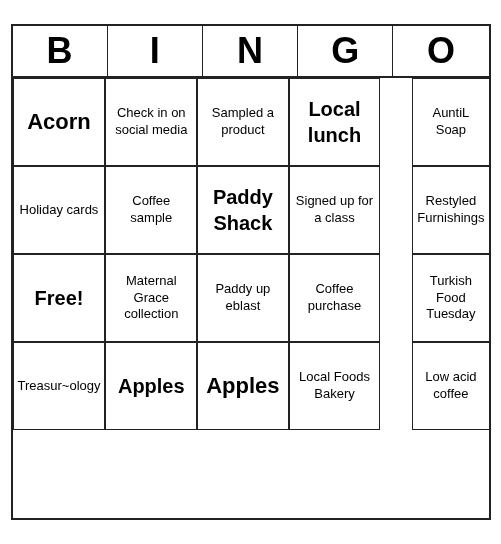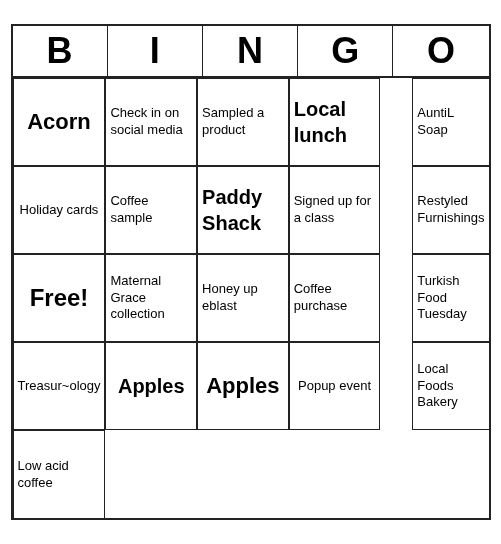--- a/index.html
+++ b/index.html
@@ -34,35 +34,35 @@
     .bingo-grid {
       display: grid;
       grid-template-columns: repeat(5, 1fr);
       grid-template-rows: repeat(5, 1fr);
     }
     .bingo-cell {
       border: 1px solid #222;
       display: flex;
       align-items: center;
       justify-content: center;
-      text-align: left;
+      text-align: center;
       padding: 4px;
       min-height: 88px;
       font-size: 13px;
       line-height: 1.3;
     }
     .bingo-cell:nth-child(5n) {
       border-right: none;
       margin-left: 32px;
     }
     .bingo-cell:nth-child(n+21) {
       border-bottom: none;
     }
     .bingo-cell.free {
-      font-size: 24px;
+      font-size: 20px;
       font-weight: bold;
     }
     .bingo-cell.large-text {
       font-size: 20px;
       font-weight: bold;
     }
     .bingo-cell.xl-text {
       font-size: 22px;
       font-weight: bold;
     }
@@ -84,23 +84,22 @@
       <div class="bingo-cell">Sampled a product</div>
       <div class="bingo-cell large-text">Local lunch</div>
       <div class="bingo-cell">AuntiL Soap</div>
       <div class="bingo-cell">Holiday cards</div>
       <div class="bingo-cell">Coffee sample</div>
       <div class="bingo-cell large-text">Paddy Shack</div>
       <div class="bingo-cell">Signed up for a class</div>
       <div class="bingo-cell">Restyled Furnishings</div>
       <div class="bingo-cell free">Free!</div>
       <div class="bingo-cell">Maternal Grace collection</div>
-      <div class="bingo-cell">Honey up eblast</div>
+      <div class="bingo-cell">Paddy up eblast</div>
       <div class="bingo-cell">Coffee purchase</div>
       <div class="bingo-cell">Turkish Food Tuesday</div>
       <div class="bingo-cell">Treasur~ology</div>
       <div class="bingo-cell large-text">Apples</div>
       <div class="bingo-cell xl-text">Apples</div>
-      <div class="bingo-cell">Popup event</div>
       <div class="bingo-cell">Local Foods Bakery</div>
       <div class="bingo-cell">Low acid coffee</div>
     </div>
 </div>
 
 </body></html>

